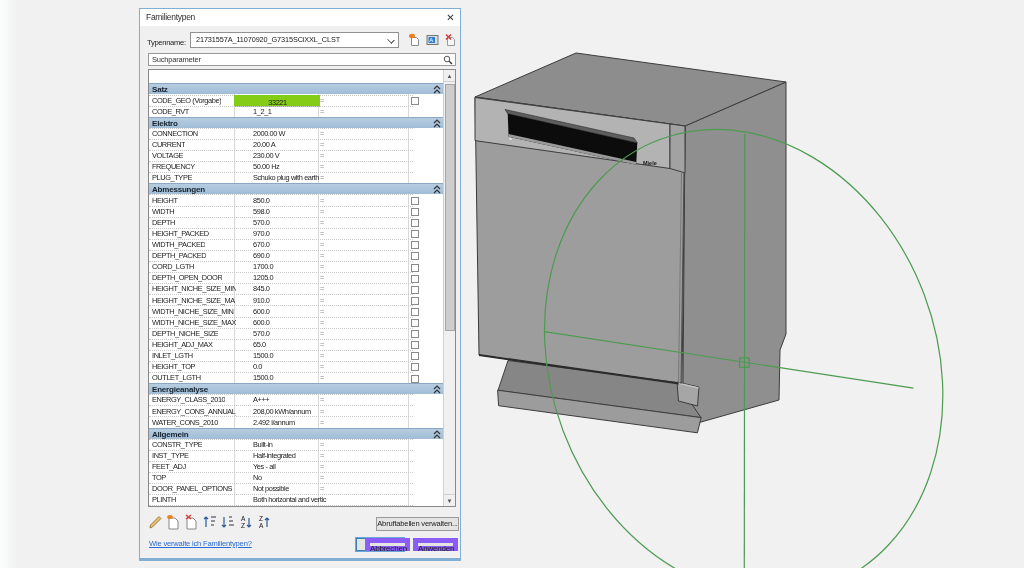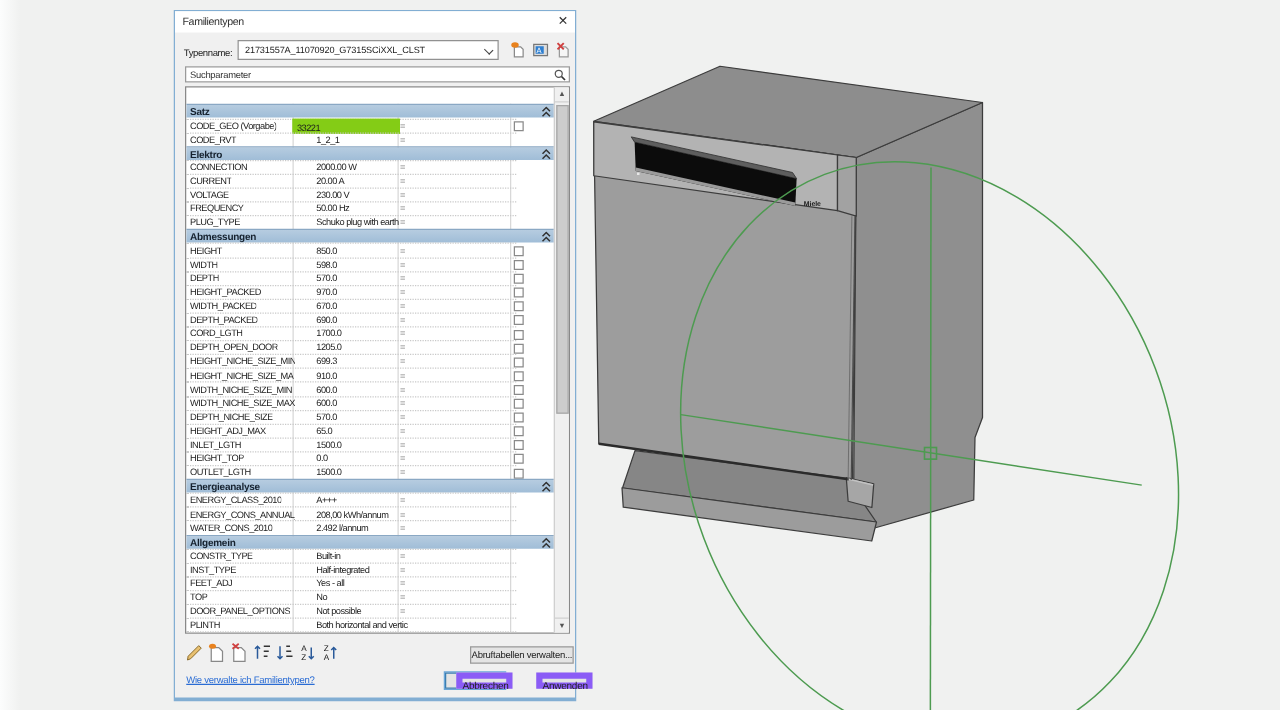--- a/index.html
+++ b/index.html
@@ -20,21 +20,21 @@
 #search { position:absolute; left:8px; top:44px; width:308px; height:13px; background:#fff;
   border:1px solid #9a9a9a; font-size:7.5px; letter-spacing:-0.2px; color:#333; line-height:11px; padding-left:3px; }
 
 #tbl { position:absolute; left:8px; top:60px; width:308px; height:438px; background:#fff; border:1px solid #898989; }
 #thead { position:absolute; left:0; top:0; width:295px; height:13.4px; background:linear-gradient(#fdfdfd,#e6e6e6); border-bottom:1px solid #9f9f9f; z-index:3; }
 #thead span { position:absolute; top:0; font-size:8px; font-weight:bold; color:#111; text-align:center; line-height:13px; border-right:1px solid #9f9f9f; height:13.4px; }
 #tview { position:absolute; left:0; top:0; width:296px; height:436px; overflow:hidden; }
 .colsep { position:absolute; top:13.4px; bottom:0; width:1px; background:#d8d8d8; z-index:0; }
 .grp { position:absolute; left:0; width:295.6px; height:11.1px; background:linear-gradient(#b6cce0,#a0bdd7); border-top:1px solid #8aa8c4; font-size:8px; font-weight:bold; letter-spacing:-0.2px; color:#15212e; line-height:11px; padding-left:3px; z-index:1; }
 .grp .chev { position:absolute; right:4px; top:1px; }
-.row { position:absolute; left:0; width:264px; height:11.1px; border-top:1px dotted #c9c9c9; font-size:7.4px; letter-spacing:-0.4px; color:#1c1c1c; line-height:10.5px; z-index:1; }
+.row { position:absolute; left:0; width:264px; height:11.1px; border-top:1px dotted #c9c9c9; font-size:7.4px; letter-spacing:-0.4px; color:#1c1c1c; line-height:10.5px; z-index:1;text-align:center; }
 .pname { position:absolute; left:3px; top:0.3px; white-space:nowrap; max-width:84px; overflow:hidden; }
 .val { position:absolute; left:88px; top:0.3px; white-space:nowrap;margin-left:16px; }
 .vbox { position:absolute; left:84.5px; top:-1px; width:86px; height:12.5px; background:#84cc16; border:2px solid #84cc16; padding-left:2px; line-height:11px; }
 .eq { position:absolute; left:171px; top:0.3px; color:#8a8a8a; }
 .cb { position:absolute; left:262px; top:1.5px; width:8px; height:8px; background:#fff; border:1px solid #8a8a8a; }
 
 #sbar { position:absolute; right:0; top:0; width:12px; height:436px; background:#f0f0f0; border-left:1px solid #d0d0d0; z-index:4; }
 #sbar .arr { position:absolute; left:0; width:11px; height:12px; background:#f0f0f0; color:#555; font-size:6px; text-align:center; line-height:12px; }
 #sthumb { position:absolute; left:0.5px; top:14px; width:10px; height:247px; background:#cdcdcd; border:1px solid #a6a6a6; }
 
@@ -200,21 +200,21 @@
           <span class="cb"></span>
         </div>
 <div class="row" style="top:202.1px">
           <span class="pname">DEPTH_OPEN_DOOR</span>
           <span class="val">1205.0</span>
           <span class="eq">=</span>
           <span class="cb"></span>
         </div>
 <div class="row" style="top:213.2px">
           <span class="pname">HEIGHT_NICHE_SIZE_MIN</span>
-          <span class="val">699.3</span>
+          <span class="val">845.0</span>
           <span class="eq">=</span>
           <span class="cb"></span>
         </div>
 <div class="row" style="top:224.3px">
           <span class="pname">HEIGHT_NICHE_SIZE_MA</span>
           <span class="val">910.0</span>
           <span class="eq">=</span>
           <span class="cb"></span>
         </div>
 <div class="row" style="top:235.4px">
@@ -347,14 +347,14 @@
   <g transform="translate(111,1)">
    <text x="0" y="6" font-size="6.5" fill="#111" font-family="Liberation Sans">Z</text>
    <text x="0" y="13" font-size="6.5" fill="#111" font-family="Liberation Sans">A</text>
    <path d="M8 12 V3 M6 5 L8 3 L10 5" fill="none" stroke="#2a5a9a" stroke-width="1.2"></path>
   </g>
  </svg>
  <div id="managebtn">Abruftabellen verwalten...</div>
  <div id="link">Wie verwalte ich Familientypen?</div>
  <div class="btn" id="okbtn">OK</div>
  <div class="btn" style="left:225px; width:45px;">Abbrechen</div>
- <div class="btn" style="left:273px; width:45px;margin-left:16px;">Anwenden</div>
+ <div class="btn" style="left:273px; width:45px;">Anwenden</div>
 </div>
 
 </body></html>

